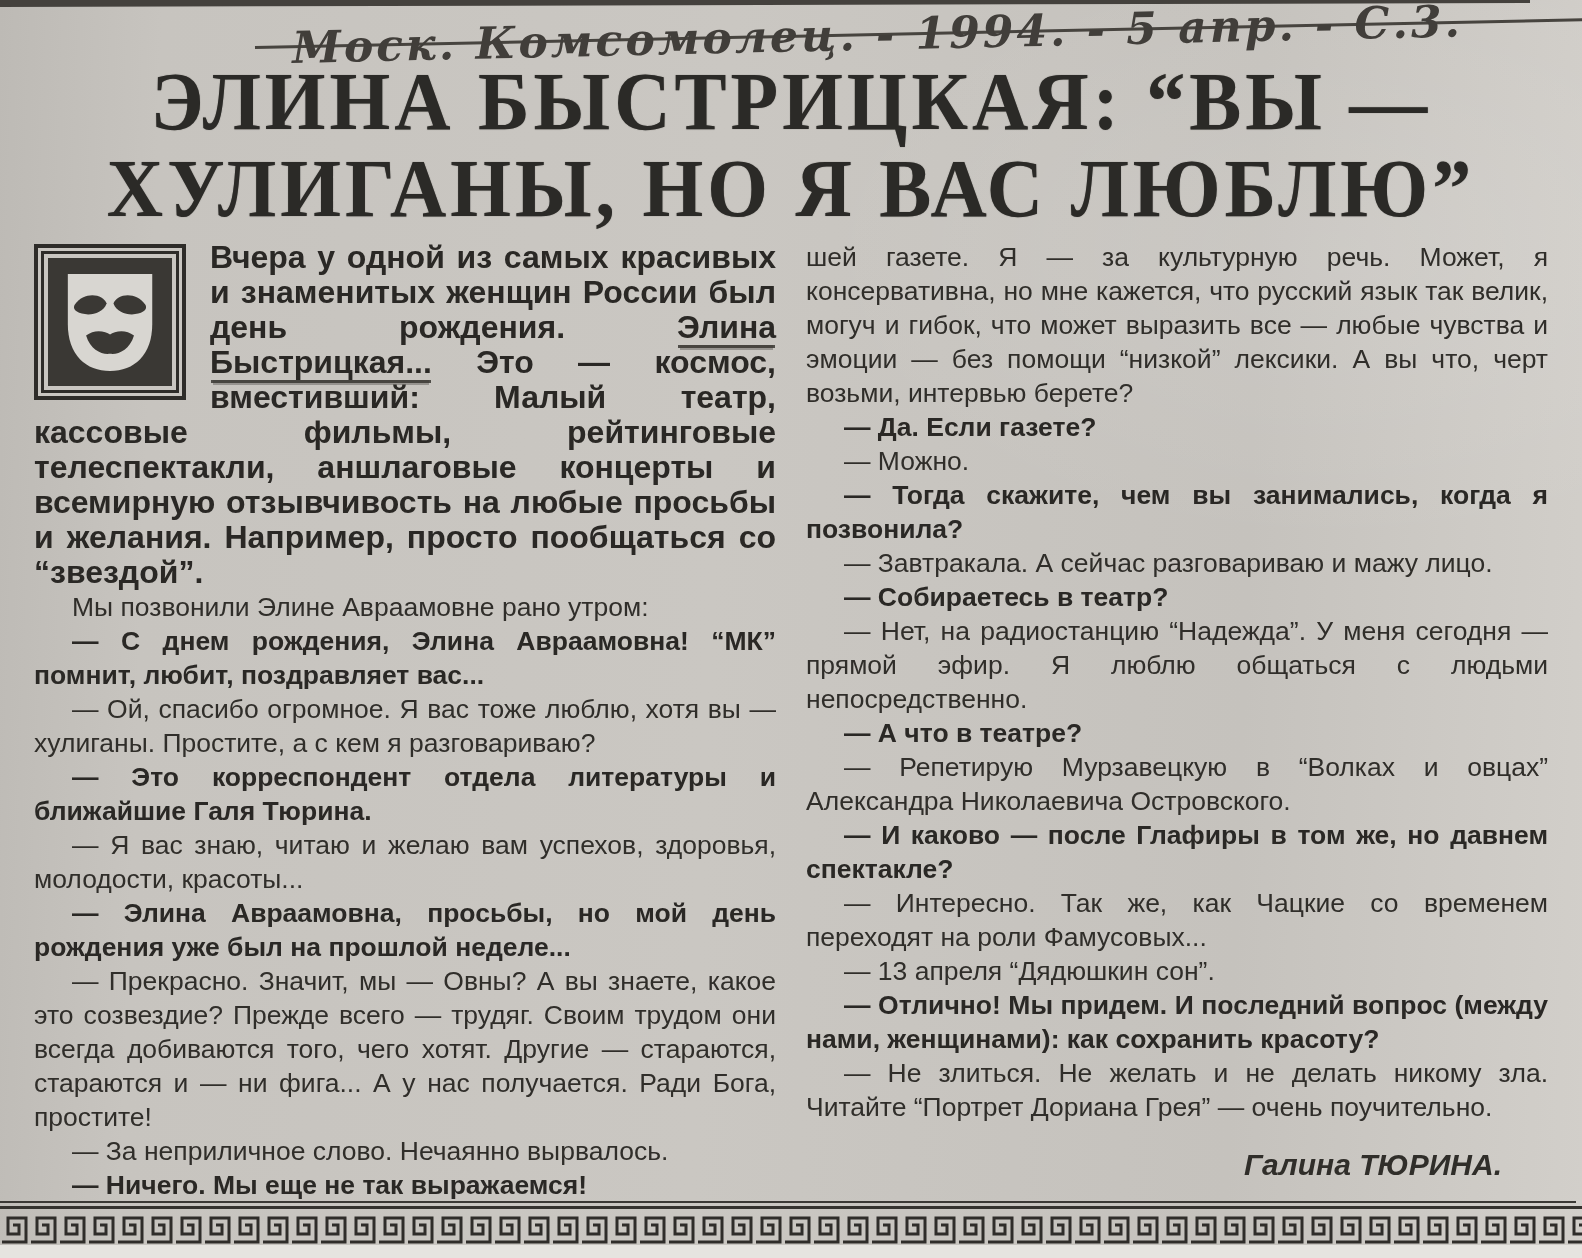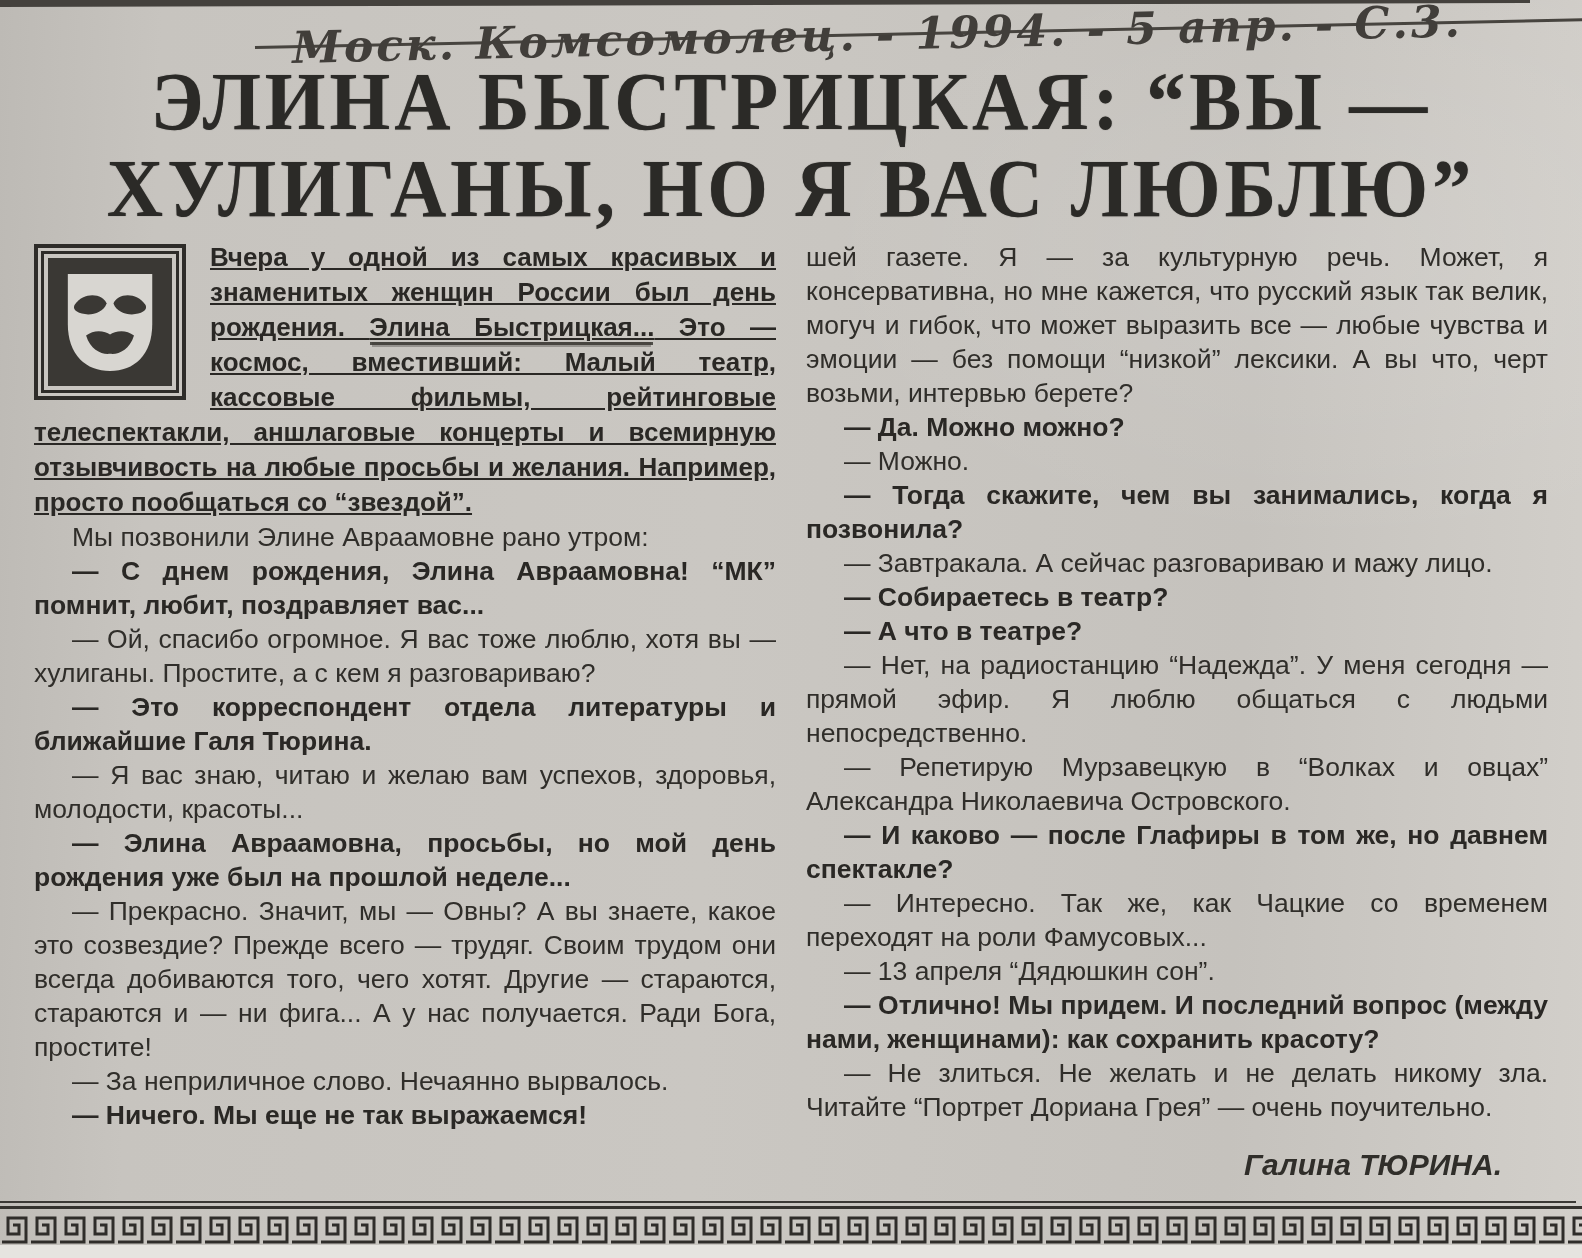--- a/index.html
+++ b/index.html
@@ -41,21 +41,21 @@
   }
   .col{
     width:50%;
     font-size:26.5px;line-height:34px;
     text-align:justify;
     color:#302e2a;
   }
   .para{margin:0;text-indent:38px;}
   .para.b{font-weight:700;color:#2a2825;}
   .para.noindent{text-indent:0;}
-  .para.lead{font-weight:700;font-size:26px;line-height:35px;color:#2a2825;text-decoration:underline;}
+  .para.lead{font-weight:700;font-size:32px;line-height:35px;color:#2a2825;}
   .para.byline{
     text-indent:0;text-align:right;padding-right:46px;margin-top:24px;
     font-weight:700;font-style:italic;font-size:30px;
   }
   .hand-underline{
     box-shadow:0 4px 0 -1px rgba(58,55,51,.85), 0 8px 0 -3px rgba(58,55,51,.35);
   }
   
   .mask-box{
     float:left;width:152px;height:156px;
@@ -115,27 +115,27 @@
         <p class="para b">— Это корреспондент отдела литературы и ближайшие Галя Тюрина.</p>
         <p class="para">— Я вас знаю, читаю и желаю вам успехов, здоровья, молодости, красоты...</p>
         <p class="para b">— Элина Авраамовна, просьбы, но мой день рождения уже был на прошлой неделе...</p>
         <p class="para">— Прекрасно. Значит, мы — Овны? А вы знаете, какое это созвездие? Прежде всего — трудяг. Своим трудом они всегда добиваются того, чего хотят. Другие — стараются, стараются и — ни фига... А у нас получается. Ради Бога, простите!</p>
         <p class="para">— За неприличное слово. Нечаянно вырвалось.</p>
         <p class="para b">— Ничего. Мы еще не так выражаемся!</p>
       </div>
     <div class="col">
 
     <p class="para noindent">шей газете. Я — за культурную речь. Может, я консервативна, но мне кажется, что русский язык так велик, могуч и гибок, что может выразить все — любые чувства и эмоции — без помощи “низкой” лексики. А вы что, черт возьми, интервью берете?</p>
-        <p class="para b">— Да. Можно можно?</p>
+        <p class="para b">— Да. Если газете?</p>
         <p class="para">— Можно.</p>
         <p class="para b">— Тогда скажите, чем вы занимались, когда я позвонила?</p>
         <p class="para">— Завтракала. А сейчас разговариваю и мажу лицо.</p>
         <p class="para b">— Собираетесь в театр?</p>
+        <p class="para">— Нет, на радиостанцию “Надежда”. У меня сегодня — прямой эфир. Я люблю общаться с людьми непосредственно.</p>
         <p class="para b">— А что в театре?</p>
-        <p class="para">— Нет, на радиостанцию “Надежда”. У меня сегодня — прямой эфир. Я люблю общаться с людьми непосредственно.</p>
         <p class="para">— Репетирую Мурзавецкую в “Волках и овцах” Александра Николаевича Островского.</p>
         <p class="para b">— И каково — после Глафиры в том же, но давнем спектакле?</p>
         <p class="para">— Интересно. Так же, как Чацкие со временем переходят на роли Фамусовых...</p>
         <p class="para">— 13 апреля “Дядюшкин сон”.</p>
         <p class="para b">— Отлично! Мы придем. И последний вопрос (между нами, женщинами): как сохранить красоту?</p>
         <p class="para">— Не злиться. Не желать и не делать никому зла. Читайте “Портрет Дориана Грея” — очень поучительно.</p>
         <p class="para byline">Галина ТЮРИНА.</p>
       </div>
   </div>
 

